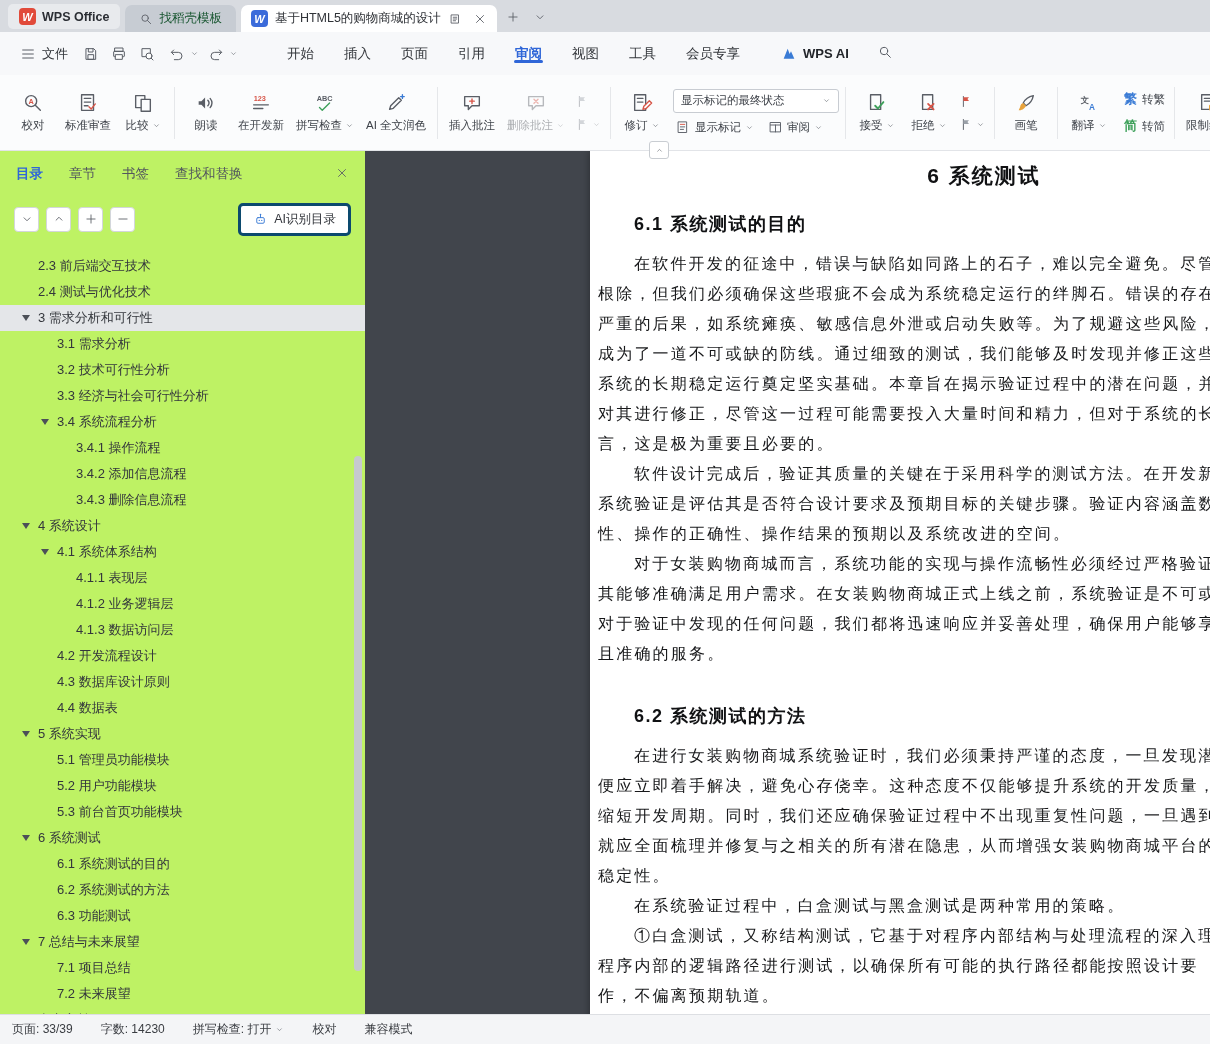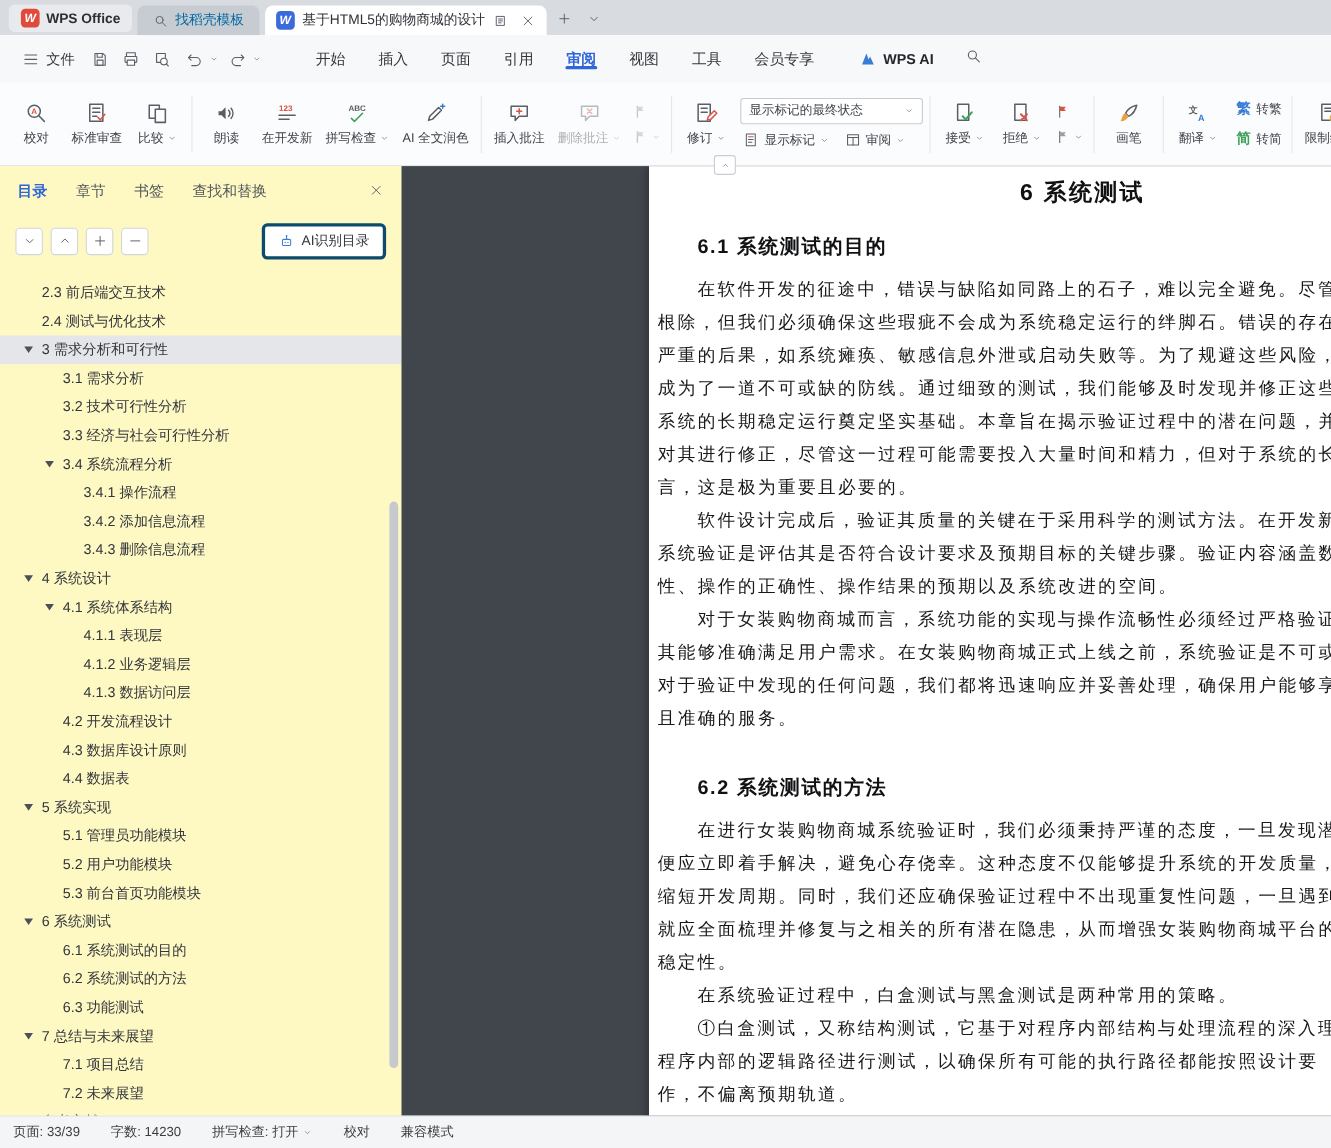--- a/index.html
+++ b/index.html
@@ -8,21 +8,21 @@
   .ic{display:inline-flex;align-items:center;justify-content:center;color:#5a5e66;flex:none;}
   .ic svg{width:100%;height:100%;}
   .i22{width:22px;height:22px}.i16{width:16px;height:16px}.i15{width:15px;height:15px}.i14{width:14px;height:14px}
   .chev{width:9px;height:9px}
 
   
   .tabbar{height:32px;background:#d8dbe0;display:flex;align-items:flex-end;padding:0 8px;gap:5px;flex:none;}
   .brand{height:25px;margin-bottom:3px;display:flex;align-items:center;gap:6px;padding:0 11px;background:#e8eaed;border-radius:5px;font-size:12.5px;font-weight:bold;color:#2b2e34;}
   .wbadge{width:17px;height:17px;border-radius:4px;color:#fff;font-weight:800;font-size:11px;display:flex;align-items:center;justify-content:center;font-style:italic;}
   .wred{background:#e14a3a}.wblue{background:#3b6bda}
-  .tab-template{height:27px;display:flex;align-items:center;gap:6px;background:#c7ccd3;border-radius:7px 7px 0 0;padding:0 14px;font-size:12.5px;color:#0369a1;}
+  .tab-template{height:27px;display:flex;align-items:center;gap:6px;background:#c7ccd3;border-radius:7px 7px 0 0;padding:0 14px;font-size:12.5px;color:#14532d;}
   .tab-doc{height:27px;background:#fff;border-radius:7px 7px 0 0;display:flex;align-items:center;gap:7px;padding:0 10px;font-size:12.5px;color:#2f3237;}
   .tab-doc .close{margin-left:4px}
   .tbtn{width:22px;height:22px;margin-bottom:4px;display:flex;align-items:center;justify-content:center;border-radius:4px;color:#4a4e55;}
 
   
   .menubar{height:43px;background:#f7f8fa;display:flex;align-items:center;padding:0 12px;flex:none;}
   .mfile{display:flex;align-items:center;gap:6px;font-size:13px;color:#33363b;padding:5px 8px;border-radius:4px;}
   .micon{width:26px;height:26px;display:flex;align-items:center;justify-content:center;border-radius:4px;margin-left:2px;}
   .mgroup{display:flex;align-items:center;margin-left:2px;}
   .mtabs{display:flex;margin-left:34px;height:43px;align-items:center;}
@@ -44,21 +44,21 @@
   .rstack{display:flex;flex-direction:column;gap:5px;margin-left:4px;}
   .rselect{width:150px;height:22px;border:1px solid #c8ccd2;border-radius:3px;background:#fff;display:flex;align-items:center;justify-content:space-between;padding:0 7px;font-size:11.5px;color:#3f434a;white-space:nowrap;}
   .rrow{display:flex;gap:8px;}
   .rsmall{display:flex;align-items:center;gap:4px;font-size:11.5px;color:#3f434a;padding:2px 3px;border-radius:3px;white-space:nowrap;}
   .cchar{font-size:13px;font-weight:bold;width:15px;text-align:center;}
 
   
   .content{flex:1;display:flex;min-height:0;}
 
   
-  .sidebar{width:365px;background:#fef9c3;display:flex;flex-direction:column;position:relative;flex:none;}
+  .sidebar{width:365px;background:#bef264;display:flex;flex-direction:column;position:relative;flex:none;}
   .side-tabs{height:46px;display:flex;align-items:center;padding:0 16px;gap:26px;font-size:13.5px;color:#53575e;position:relative;flex:none;}
   .side-tab.active{color:#2f66d8;font-weight:bold;}
   .side-close{position:absolute;right:16px;top:15px;}
   .side-toolbar{height:44px;display:flex;align-items:center;padding:0 14px;gap:7px;flex:none;}
   .sqbtn{width:23px;height:23px;border:1px solid #d3d6db;border-radius:4px;display:flex;align-items:center;justify-content:center;background:#fff;}
   .ai-btn{margin-left:auto;height:27px;border:3px solid #0c4a6e;border-radius:5px;display:flex;align-items:center;gap:6px;padding:0 12px;font-size:12.5px;color:#33363c;background:#fff;}
   .toc{flex:1;overflow:hidden;padding-top:12px;position:relative;}
   .toc-item{height:26px;display:flex;align-items:center;font-size:13px;color:#33363c;position:relative;white-space:nowrap;}
   .toc-item.sel{background:#e4e6e9;}
   .caret{position:absolute;width:0;height:0;border-left:4.5px solid transparent;border-right:4.5px solid transparent;border-top:6px solid #4c5058;top:10px;}

